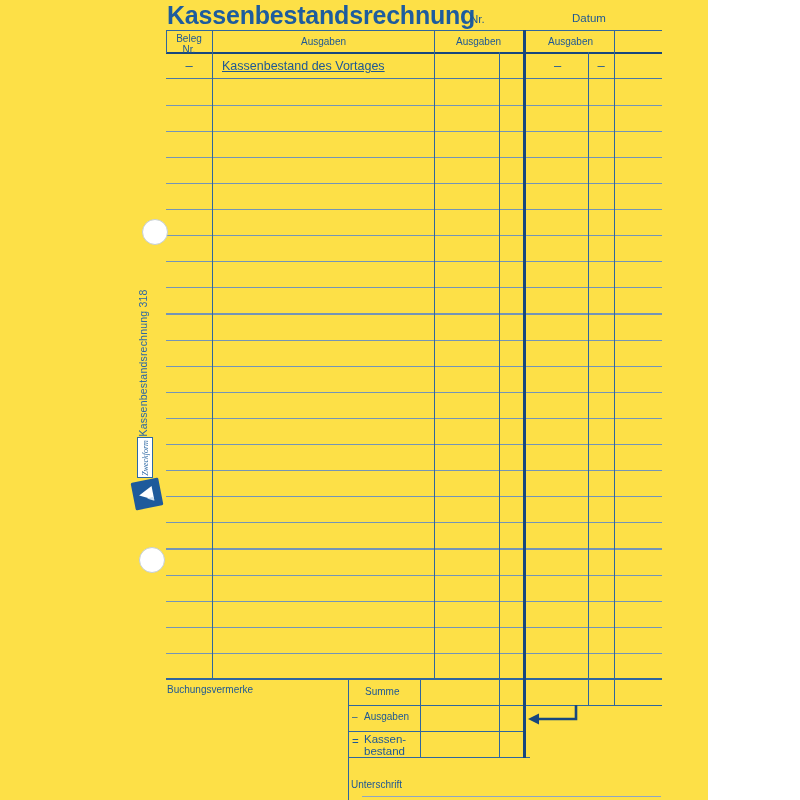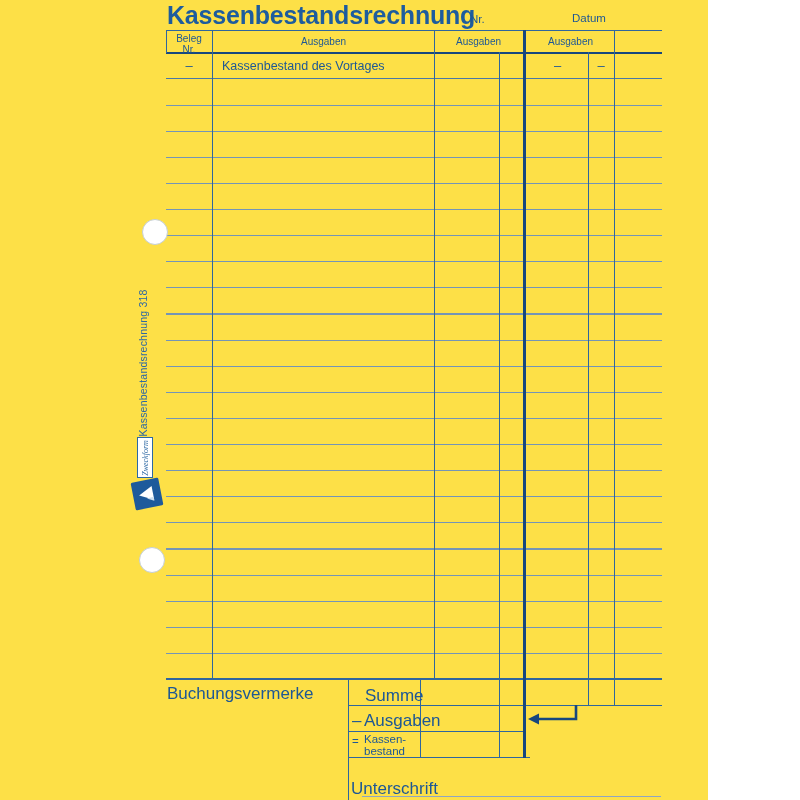--- a/index.html
+++ b/index.html
@@ -7,23 +7,23 @@
     position:relative;width:708px;height:800px;background:#fde047;overflow:hidden;
     font-family:"Liberation Sans", sans-serif;color:#1d5795;
   }
   
   .title{
     position:absolute;left:167px;top:1px;font-size:25px;font-weight:bold;
     color:#1d5c9e;letter-spacing:-0.2px;white-space:nowrap;
   }
   .small-label{position:absolute;font-size:11.5px;color:#1d5795;white-space:nowrap;}
   .hdr{position:absolute;font-size:10px;color:#1d5795;text-align:center;line-height:11px;}
-  .cell-text{position:absolute;font-size:12.5px;color:#1d5795;white-space:nowrap;}
+  .cell-text{position:absolute;font-size:12.5px;color:#1d5795;white-space:nowrap;text-decoration:underline;}
   .dash{position:absolute;font-size:13px;color:#1d5795;text-align:center;}
-  .foot-label{position:absolute;font-size:17px;color:#1d5795;white-space:nowrap;}
+  .foot-label{position:absolute;font-size:10px;color:#1d5795;white-space:nowrap;}
   .foot-small{position:absolute;font-size:11.5px;color:#1d5795;white-space:nowrap;line-height:12px;}
   
   .hl{position:absolute;height:1.2px;background:#7495b6;}
   .vl{position:absolute;width:1.2px;background:#2f669e;}
   .hl.dark{background:#17477e;}
   .hl.med{background:#2f669e;}
   .hl.semi{background:#4a77a6;}
   .hl.light{background:#8fa6c0;}
   .row-line{left:166px;width:496px;background:#7495b6;height:1.1px;}
   

